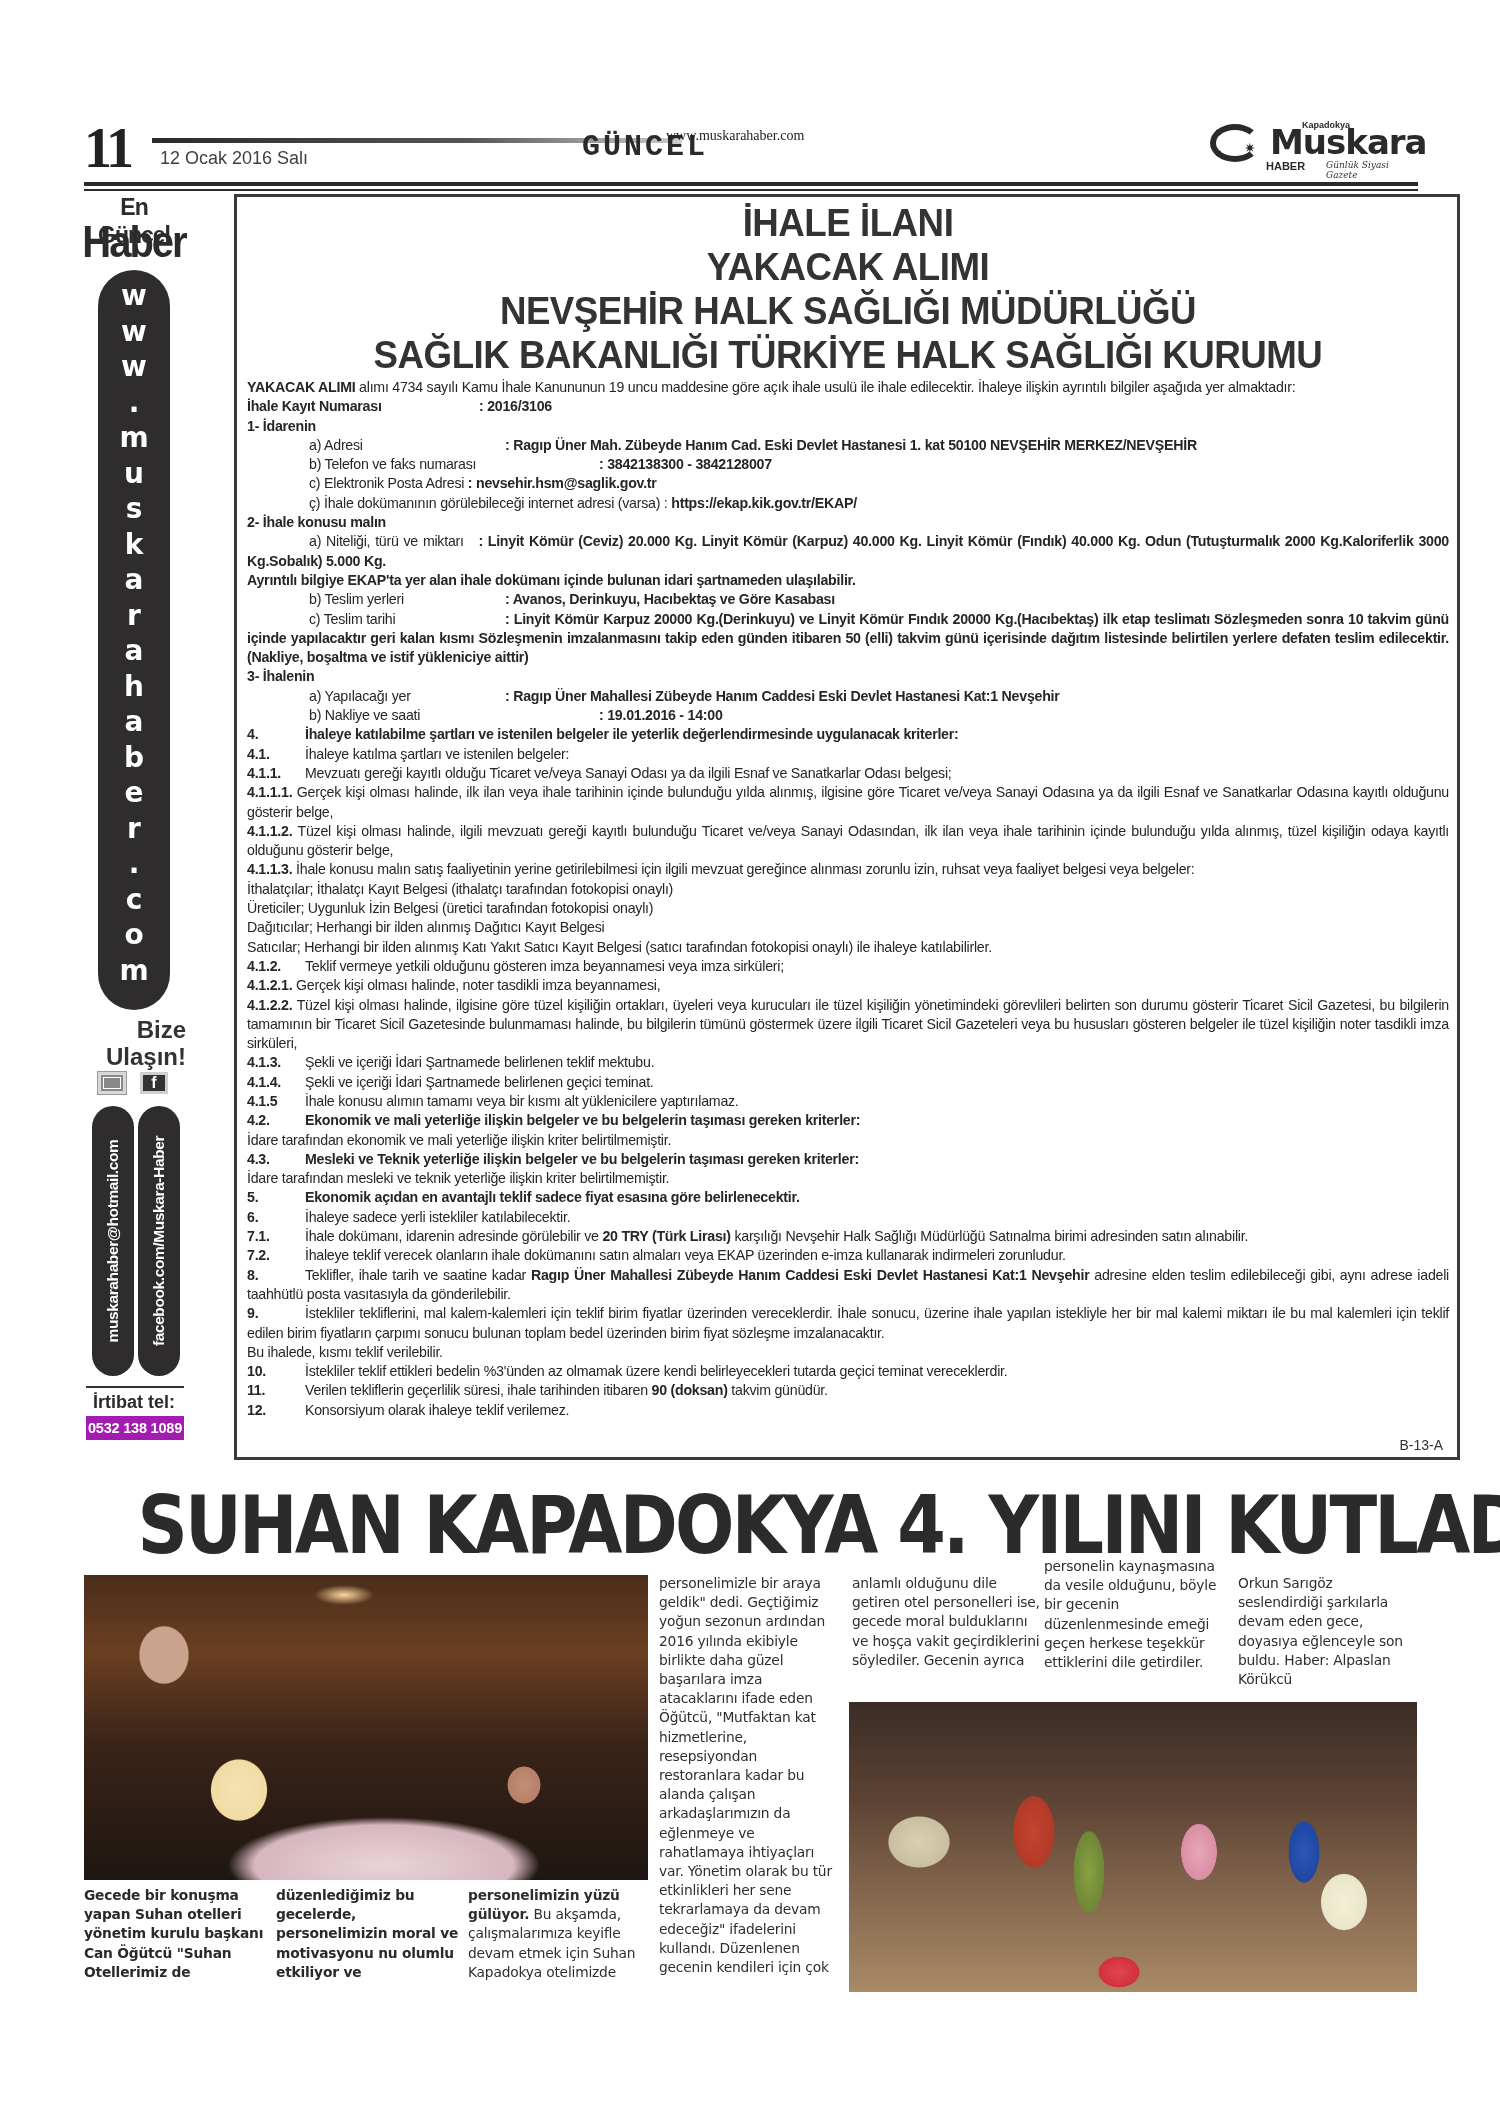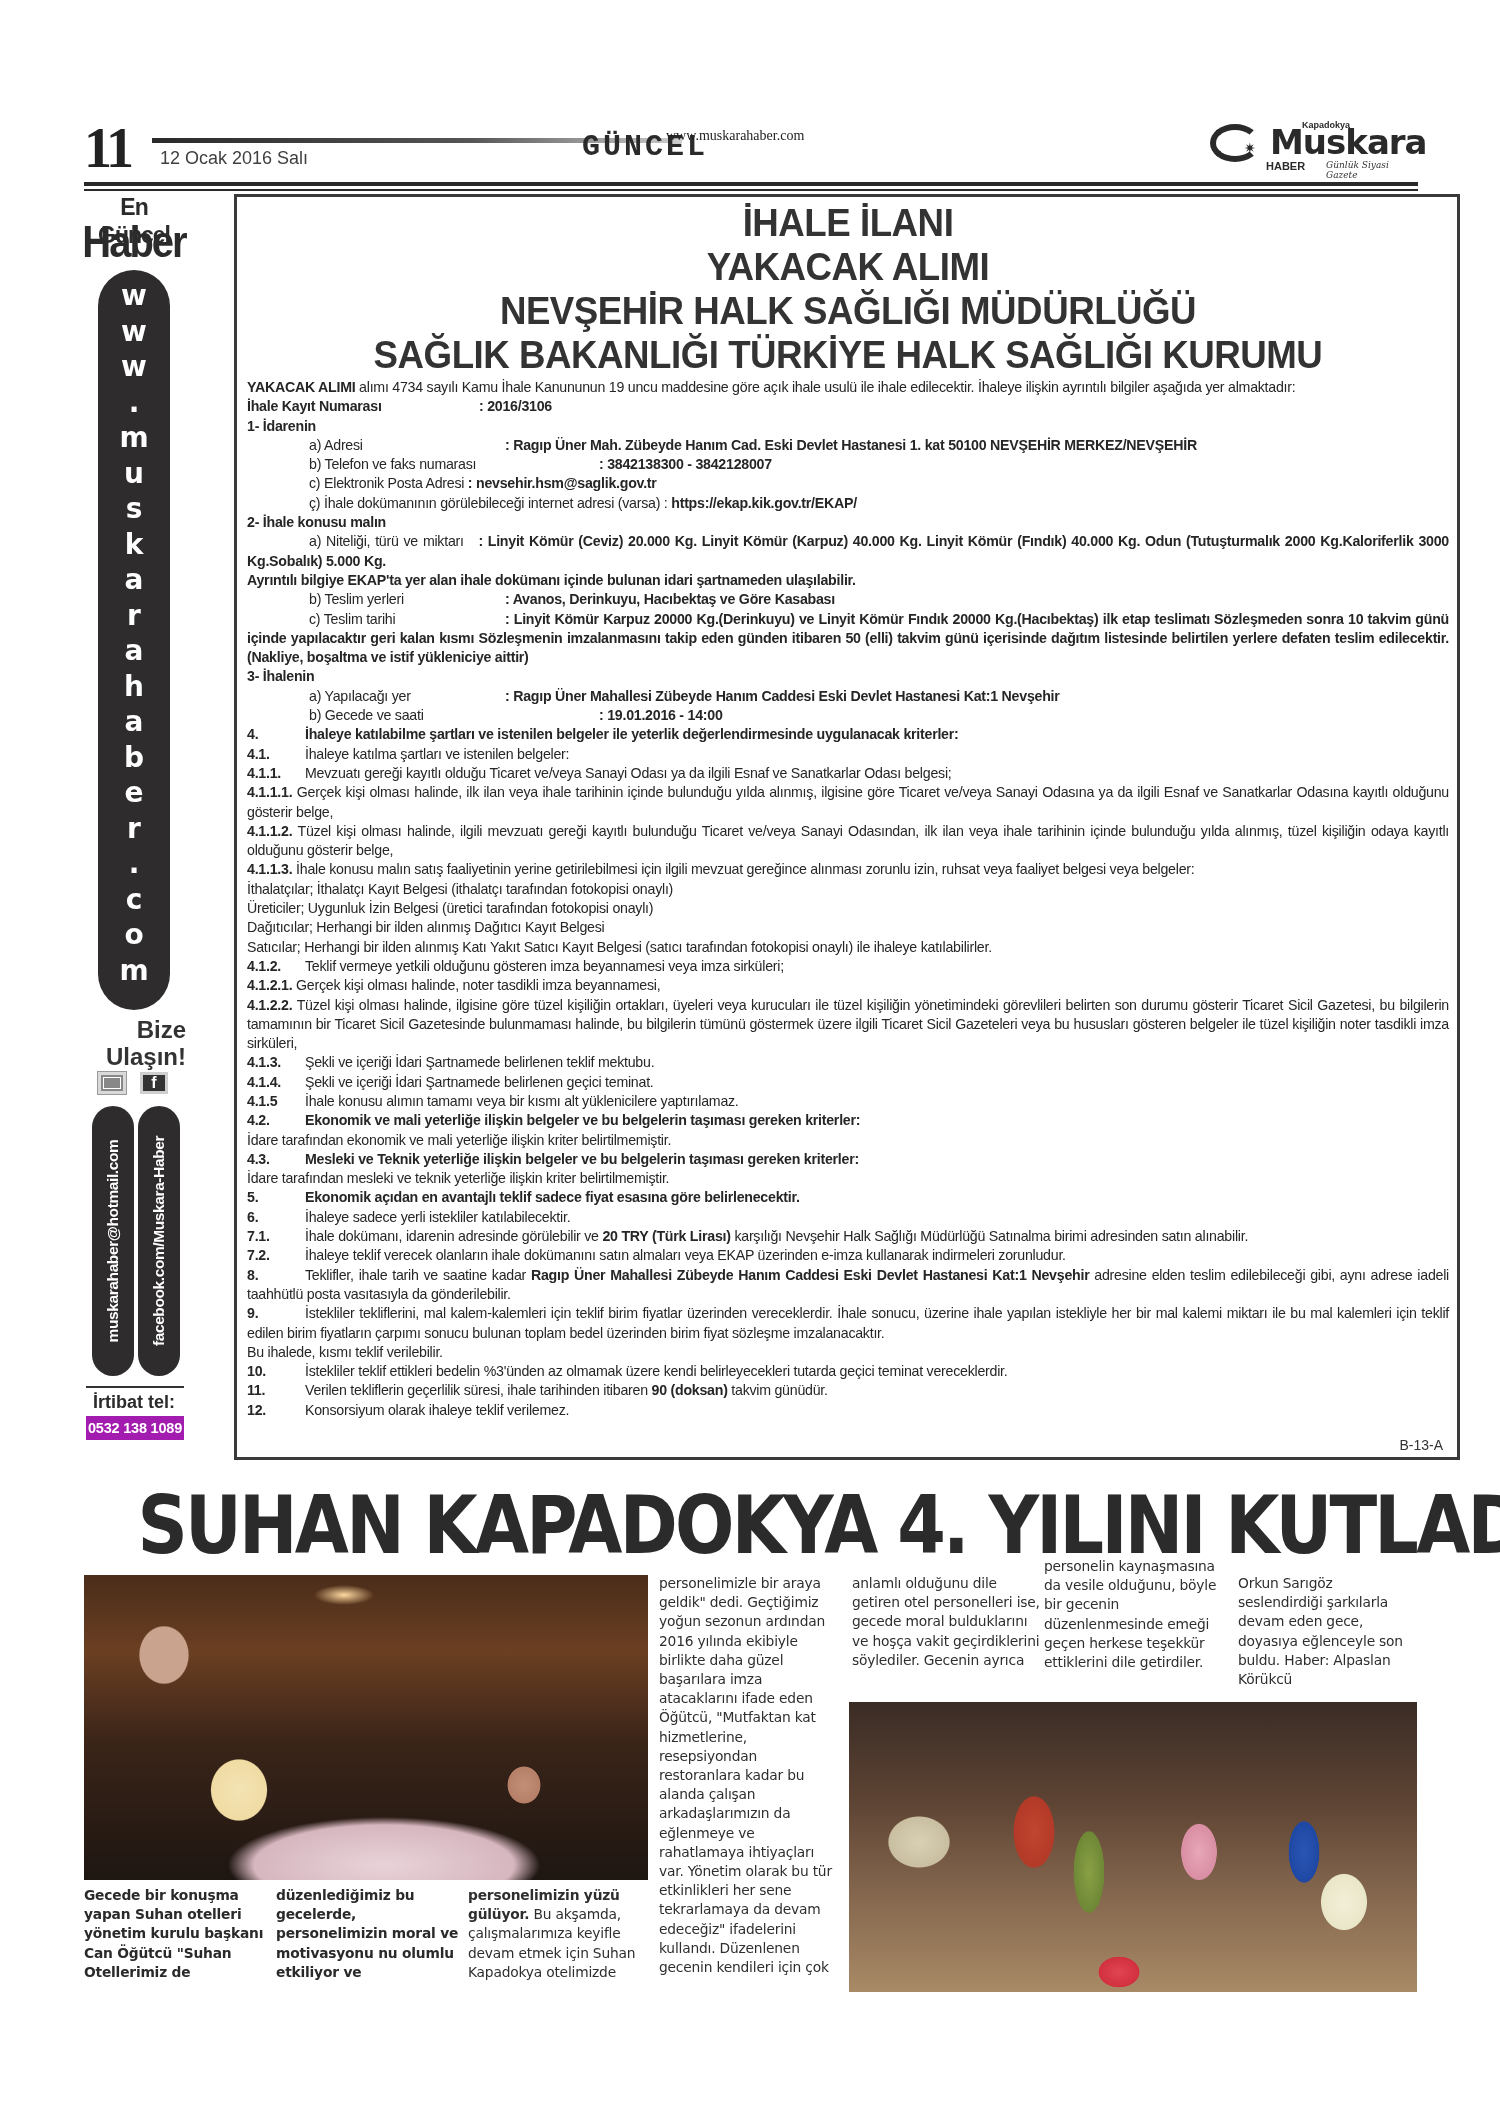--- a/index.html
+++ b/index.html
@@ -170,21 +170,21 @@
     <p class="ind"><span class="tab" style="width:290px">b) Telefon ve faks numarası</span><span class="b">: 3842138300 - 3842128007</span></p>
     <p class="ind"><span>c) Elektronik Posta Adresi</span> <span class="b">: nevsehir.hsm@saglik.gov.tr</span></p>
     <p class="ind"><span>ç) İhale dokümanının görülebileceği internet adresi (varsa) :</span><span class="b"> https://ekap.kik.gov.tr/EKAP/</span></p>
     <p class="b">2- İhale konusu malın</p>
     <p class="ind" style="padding-left:0;text-indent:62px"><span>a) Niteliği, türü ve miktarı</span>&nbsp;&nbsp; <span class="b">: Linyit Kömür (Ceviz) 20.000 Kg. Linyit Kömür (Karpuz) 40.000 Kg. Linyit Kömür (Fındık) 40.000 Kg. Odun (Tutuşturmalık 2000 Kg.Kaloriferlik 3000 Kg.Sobalık) 5.000 Kg.</span></p>
     <p class="b">Ayrıntılı bilgiye EKAP'ta yer alan ihale dokümanı içinde bulunan idari şartnameden ulaşılabilir.</p>
     <p class="ind"><span class="tab" style="width:196px">b) Teslim yerleri</span><span class="b">: Avanos, Derinkuyu, Hacıbektaş ve Göre Kasabası</span></p>
     <p class="ind" style="padding-left:0;text-indent:62px"><span class="tab" style="width:196px;text-indent:0">c) Teslim tarihi</span><span class="b">: Linyit Kömür Karpuz 20000 Kg.(Derinkuyu) ve Linyit Kömür Fındık 20000 Kg.(Hacıbektaş) ilk etap teslimatı Sözleşmeden sonra 10 takvim günü içinde yapılacaktır geri kalan kısmı Sözleşmenin imzalanmasını takip eden günden itibaren 50 (elli) takvim günü içerisinde dağıtım listesinde belirtilen yerlere defaten teslim edilecektir. (Nakliye, boşaltma ve istif yükleniciye aittir)</span></p>
     <p class="b">3- İhalenin</p>
     <p class="ind"><span class="tab" style="width:196px">a) Yapılacağı yer</span><span class="b">: Ragıp Üner Mahallesi Zübeyde Hanım Caddesi Eski Devlet Hastanesi Kat:1 Nevşehir</span></p>
-    <p class="ind"><span class="tab" style="width:290px">b) Gecede ve saati</span><span class="b">: 19.01.2016 - 14:00</span></p>
+    <p class="ind"><span class="tab" style="width:290px">b) Nakliye ve saati</span><span class="b">: 19.01.2016 - 14:00</span></p>
 
     <div id="criteria-list">
         <p class="b"><span class="num">4.</span><span>İhaleye katılabilme şartları ve istenilen belgeler ile yeterlik değerlendirmesinde uygulanacak kriterler:</span></p>
         <p><span class="num">4.1.</span><span>İhaleye katılma şartları ve istenilen belgeler:</span></p>
         <p><span class="num">4.1.1.</span><span>Mevzuatı gereği kayıtlı olduğu Ticaret ve/veya Sanayi Odası ya da ilgili Esnaf ve Sanatkarlar Odası belgesi;</span></p>
         <p><span class="num-wide">4.1.1.1.</span> <span>Gerçek kişi olması halinde, ilk ilan veya ihale tarihinin içinde bulunduğu yılda alınmış, ilgisine göre Ticaret ve/veya Sanayi Odasına ya da ilgili Esnaf ve Sanatkarlar Odasına kayıtlı olduğunu gösterir belge,</span></p>
         <p><span class="num-wide">4.1.1.2.</span> <span>Tüzel kişi olması halinde, ilgili mevzuatı gereği kayıtlı bulunduğu Ticaret ve/veya Sanayi Odasından, ilk ilan veya ihale tarihinin içinde bulunduğu yılda alınmış, tüzel kişiliğin odaya kayıtlı olduğunu gösterir belge,</span></p>
         <p><span class="num-wide">4.1.1.3.</span> <span>İhale konusu malın satış faaliyetinin yerine getirilebilmesi için ilgili mevzuat gereğince alınması zorunlu izin, ruhsat veya faaliyet belgesi veya belgeler:</span></p>
         <p><span>İthalatçılar; İthalatçı Kayıt Belgesi (ithalatçı tarafından fotokopisi onaylı)</span></p>
         <p><span>Üreticiler; Uygunluk İzin Belgesi (üretici tarafından fotokopisi onaylı)</span></p>

